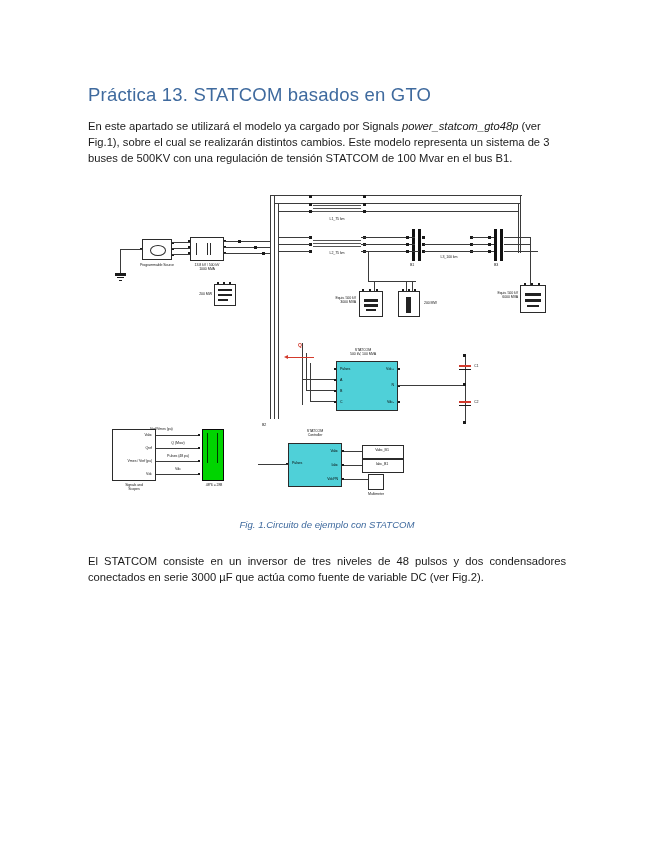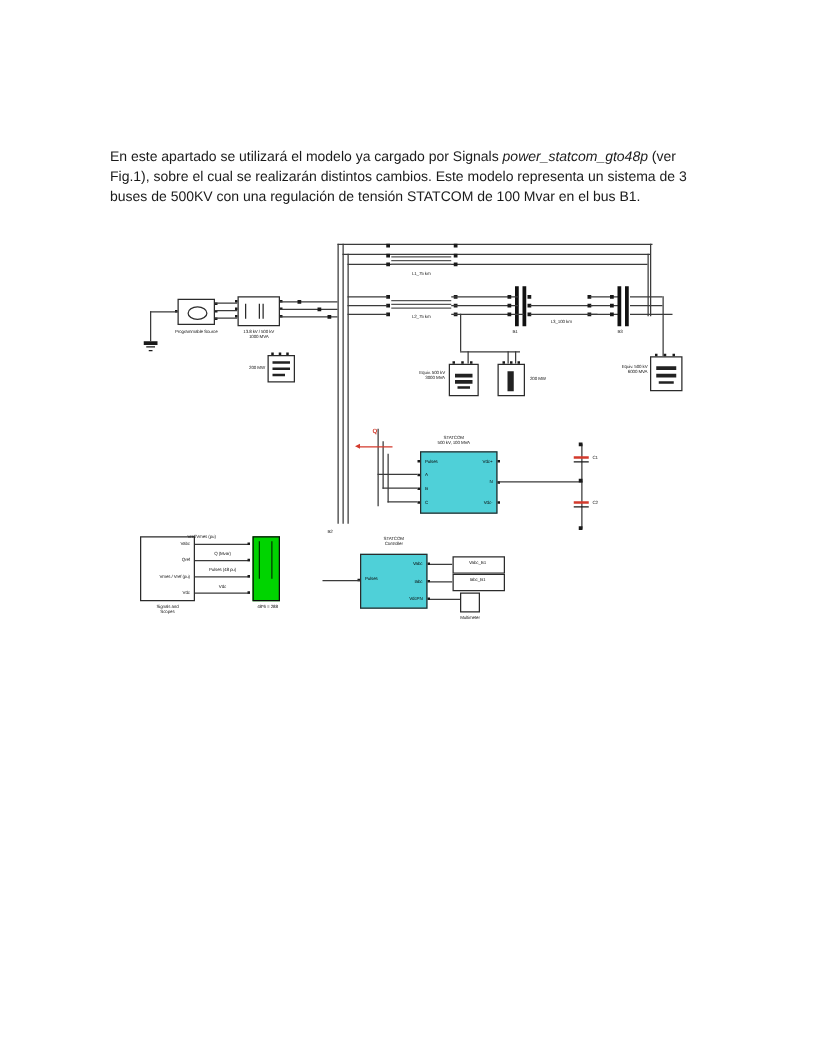--- a/index.html
+++ b/index.html
@@ -110,20 +110,21 @@
     border-top: 2.5px solid transparent;
     border-bottom: 2.5px solid transparent;
     border-right: 4px solid #d33a2c;
   }
 </style>
 </head>
 <body>
 
 <div class="page">
 
+  <h1 class="doc-title">Práctica 13. STATCOM basados en GTO</h1>
 
   <p class="para p1"><span>En este apartado se utilizará el modelo ya cargado por Signals </span><span class="ital">power_statcom_gto48p</span><span> (ver Fig.1), sobre el cual se realizarán distintos cambios. Este modelo representa un sistema de 3 buses de 500KV con una regulación de tensión STATCOM de 100 Mvar en el bus B1.</span></p>
 
   <div class="figure">
 
     <div class="w wv" style="left:164px; top:2px; height:224px;"></div>
     <div class="w wv" style="left:168px; top:2px; height:224px;"></div>
     <div class="w wv" style="left:172px; top:10px; height:216px;"></div>
 
     <div class="w wh" style="left:164px; top:2px; width:252px;"></div>
@@ -360,15 +361,17 @@
     <div class="fg" style="left:256px; top:266px; width:40px; height:12px; border:1px solid #2b2b2b; background:#fff;"></div>
     <div class="lbl c" style="left:258px; top:269px; width:36px;">Iabc_B1</div>
     <div class="blk" style="left:262px; top:281px; width:16px; height:16px;"></div>
     <div class="lbl c" style="left:256px; top:299px; width:28px;">Multimeter</div>
     <div class="w wh" style="left:238px; top:286px; width:24px;"></div>
 
     <div class="lbl" style="left:156px; top:230px; width:16px;">B2</div>
 
   </div>
 
-
+  <div class="caption">Fig.  1.Circuito de ejemplo con STATCOM</div>
+
+  <p class="para p2">El STATCOM consiste en un inversor de tres niveles de 48 pulsos y dos condensadores conectados en serie 3000 µF que actúa como fuente de variable DC (ver Fig.2).</p>
 
 </div>
 
 </body></html>

